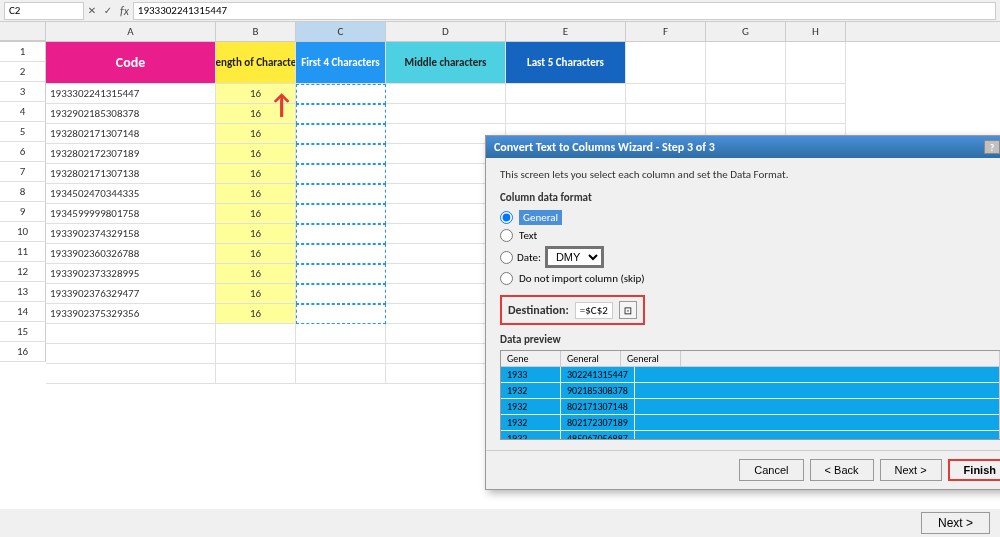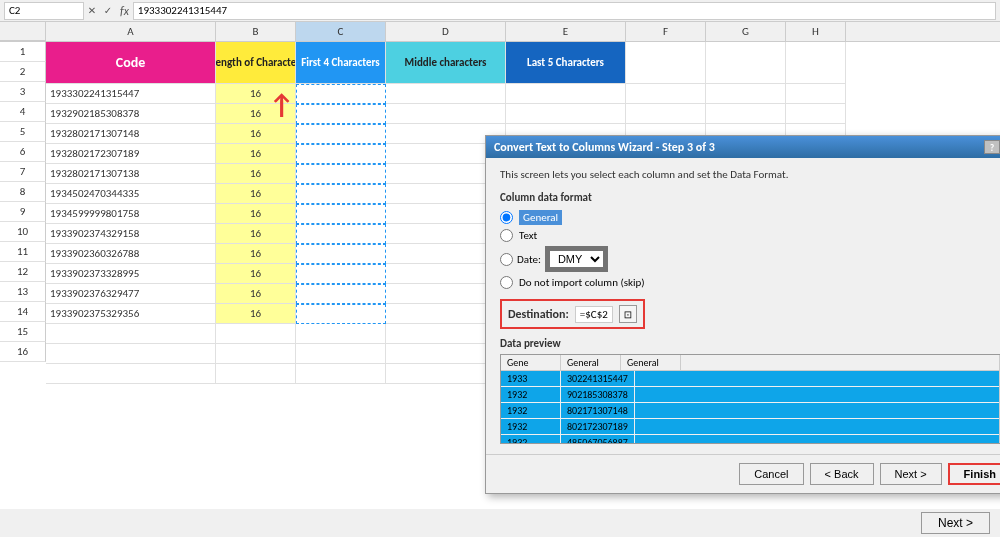--- a/index.html
+++ b/index.html
@@ -46,21 +46,21 @@
     .dialog-title-btns { display: flex; gap: 2px; }
     .title-btn { width: 16px; height: 14px; background: #c0c0c0; border: 1px solid #888; font-size: 9px; display: flex; align-items: center; justify-content: center; cursor: pointer; }
     .title-btn.close { background: #e53935; color: white; }
     .dialog-body { padding: 10px 14px; }
     .dialog-desc { font-size: 11px; color: #333; margin-bottom: 10px; }
     .section-label { font-size: 11px; font-weight: bold; color: #333; margin-bottom: 6px; }
     .radio-group { display: flex; flex-direction: column; gap: 4px; margin-bottom: 10px; }
     .radio-item { display: flex; align-items: center; gap: 6px; font-size: 11px; }
     .radio-item input[type=radio] { margin: 0; }
     .date-row { display: flex; align-items: center; gap: 4px; }
-    .date-dropdown { font-size: 11px; border: 5px solid #737373; background: white; padding: 1px 4px; }
+    .date-dropdown { font-size: 11px; border: 3px solid #737373; background: white; padding: 1px 4px; }
     .dest-label { font-weight: bold; color: #333; }
     .dest-icon { width: 18px; height: 18px; border: 1px solid #999; background: #f5f5f5; display: flex; align-items: center; justify-content: center; font-size: 10px; }
 
     .general-note { font-size: 11px; color: #333; margin-left: 10px; line-height: 1.4; }
     .advanced-btn { margin-top: 8px; font-size: 11px; padding: 2px 10px; border: 1px solid #999; background: #f0f0f0; cursor: pointer; display: block; margin-left: auto; }
 
     .data-preview-label { font-size: 11px; font-weight: bold; color: #333; margin-top: 8px; margin-bottom: 4px; }
     .preview-box { border: 1px solid #999; background: #0ea5e9; height: 90px; overflow: hidden; position: relative; }
     .preview-header-row { display: flex; background: #f0f0f0; border-bottom: 1px solid #ccc; }
     .preview-col-header { padding: 1px 6px; font-size: 10px; border-right: 1px solid #ccc; min-width: 60px; }

